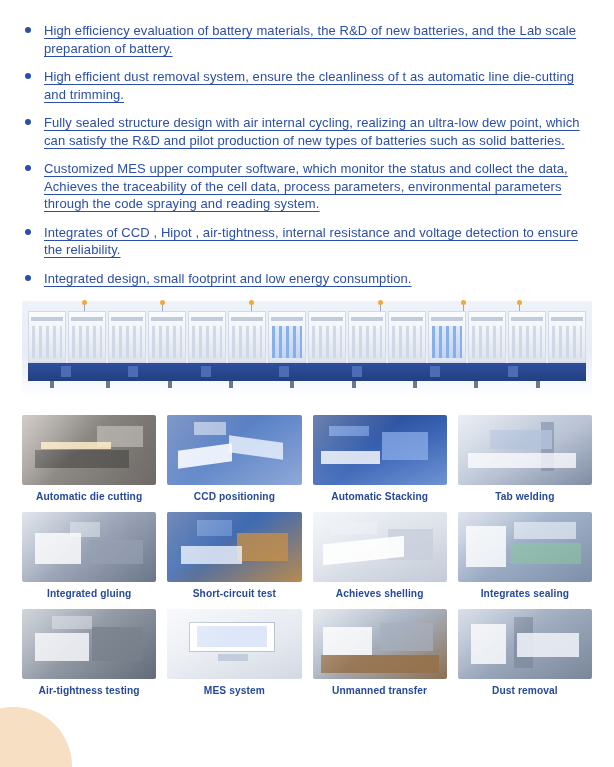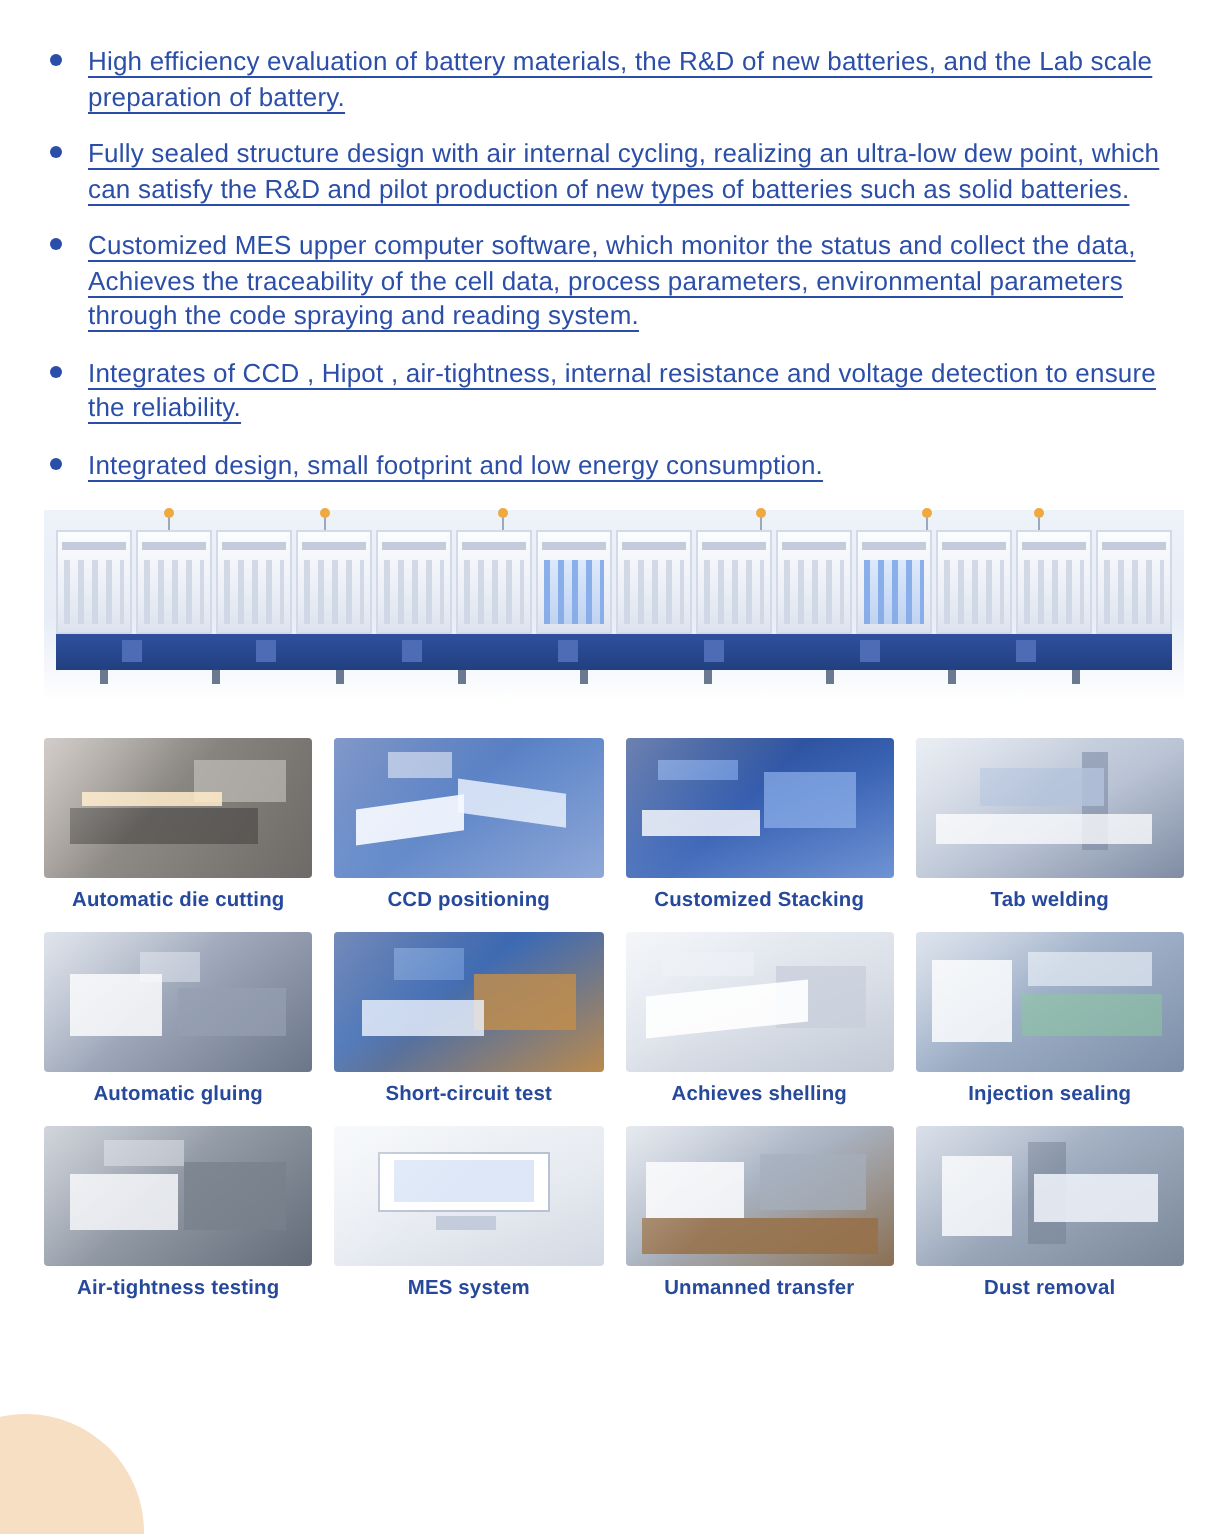--- a/index.html
+++ b/index.html
@@ -294,20 +294,24 @@
 <body>
 
 <div class="corner-circle"></div>
 
 <div class="page">
 
   <ul class="bullets">
     <li>
       <span class="dot"></span>
       <span class="txt">High efficiency evaluation of battery materials, the R&amp;D of new batteries, and the Lab scale preparation of battery.</span>
+    </li>
+    <li>
+      <span class="dot"></span>
+      <span class="txt">High efficient dust removal system, ensure the cleanliness of t as automatic line die-cutting and trimming.</span>
     </li>
     <li>
       <span class="dot"></span>
       <span class="txt">Fully sealed structure design with air internal cycling, realizing an ultra-low dew point, which can satisfy the R&amp;D and pilot production of new types of batteries such as solid batteries.</span>
     </li>
     <li>
       <span class="dot"></span>
       <span class="txt">Customized MES upper computer software, which monitor the status and collect the data, Achieves the traceability of the cell data, process parameters, environmental parameters through the code spraying and reading system.</span>
     </li>
     <li>
@@ -389,41 +393,41 @@
       <div class="caption">CCD positioning</div>
     </div>
 
     <div class="cell">
       <div class="thumb t-stack">
         <div class="b3"></div>
         <div class="b2"></div>
         <div class="b1"></div>
         <div class="sheen"></div>
       </div>
-      <div class="caption">Customized Stacking</div>
+      <div class="caption">Automatic Stacking</div>
     </div>
 
     <div class="cell">
       <div class="thumb t-tab">
         <div class="b3"></div>
         <div class="b2"></div>
         <div class="b1"></div>
         <div class="sheen"></div>
       </div>
       <div class="caption">Tab welding</div>
     </div>
 
     <div class="cell">
       <div class="thumb t-gluing">
         <div class="b3"></div>
         <div class="b2"></div>
         <div class="b1"></div>
         <div class="sheen"></div>
       </div>
-      <div class="caption">Automatic gluing</div>
+      <div class="caption">Integrated gluing</div>
     </div>
 
     <div class="cell">
       <div class="thumb t-short">
         <div class="b3"></div>
         <div class="b2"></div>
         <div class="b1"></div>
         <div class="sheen"></div>
       </div>
       <div class="caption">Short-circuit test</div>
@@ -439,21 +443,21 @@
       <div class="caption">Achieves shelling</div>
     </div>
 
     <div class="cell">
       <div class="thumb t-inject">
         <div class="b3"></div>
         <div class="b2"></div>
         <div class="b1"></div>
         <div class="sheen"></div>
       </div>
-      <div class="caption">Injection sealing</div>
+      <div class="caption">Integrates sealing</div>
     </div>
 
     <div class="cell">
       <div class="thumb t-airtight">
         <div class="b3"></div>
         <div class="b2"></div>
         <div class="b1"></div>
         <div class="sheen"></div>
       </div>
       <div class="caption">Air-tightness testing</div>

